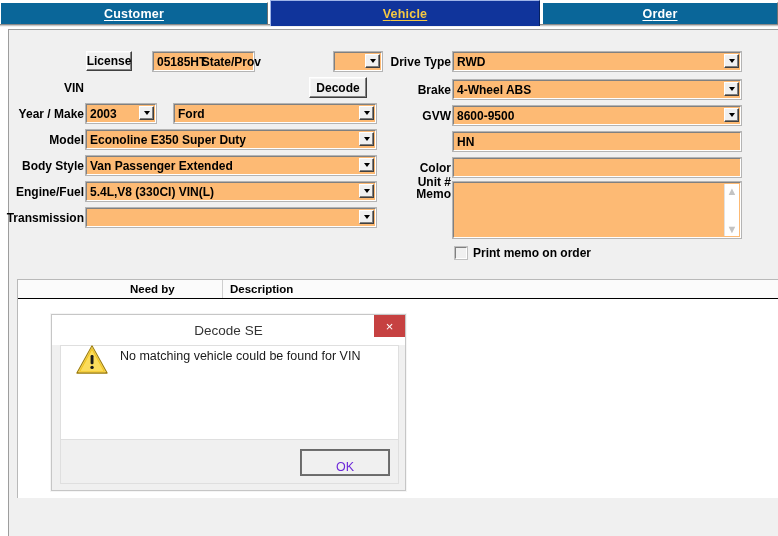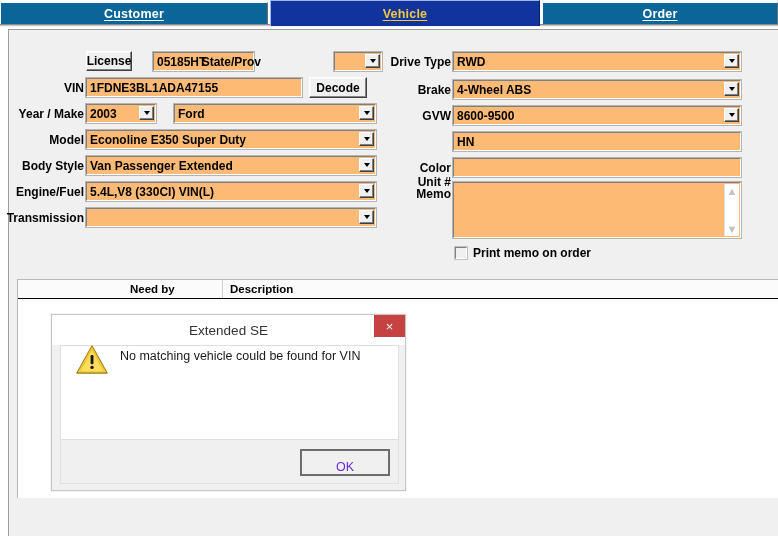--- a/index.html
+++ b/index.html
@@ -360,23 +360,20 @@
 
     <div class="lab" style="left:178px; top:24px; width:74px;">State/Prov</div>
 
     <div class="combo" style="left:325px; top:22px; width:48px; height:19px;">
       <span></span>
       <span class="arrowbtn"></span>
     </div>
 
     <div class="lab" style="left:0px; top:50px; width:75px;">VIN</div>
 
-    <div class="txt" style="left:77px; top:48px; width:216px; height:19px;">
-      <span>1FDNE3BL1ADA47155</span>
-    </div>
 
     <div class="btn" style="left:300px; top:47px; width:58px; height:21px;">
       <span>Decode</span>
     </div>
 
     <div class="lab" style="left:0px; top:76px; width:75px;">Year / Make</div>
 
     <div class="combo" style="left:77px; top:74px; width:70px; height:19px;">
       <span>2003</span>
       <span class="arrowbtn"></span>
@@ -477,21 +474,21 @@
       <div class="th" id="th-need">Need by</div>
       <div class="th" id="th-desc">Description</div>
     </div>
     <div class="tbody"></div>
   </div>
 
   <div class="dlg-shadow">
     <div class="dlg">
 
       <div class="dlg-title">
-        <span class="dlg-title-text">Extended SE</span>
+        <span class="dlg-title-text">Decode SE</span>
       </div>
 
       <div class="dlg-close">
         <span>×</span>
       </div>
 
       <div class="dlg-body"></div>
 
       <svg class="warn-icon" viewBox="0 0 32 29">
         <polygon points="16,1 31,28 1,28" fill="#f2c317" stroke="#9c7b08" stroke-width="1.4" stroke-linejoin="round"></polygon>

